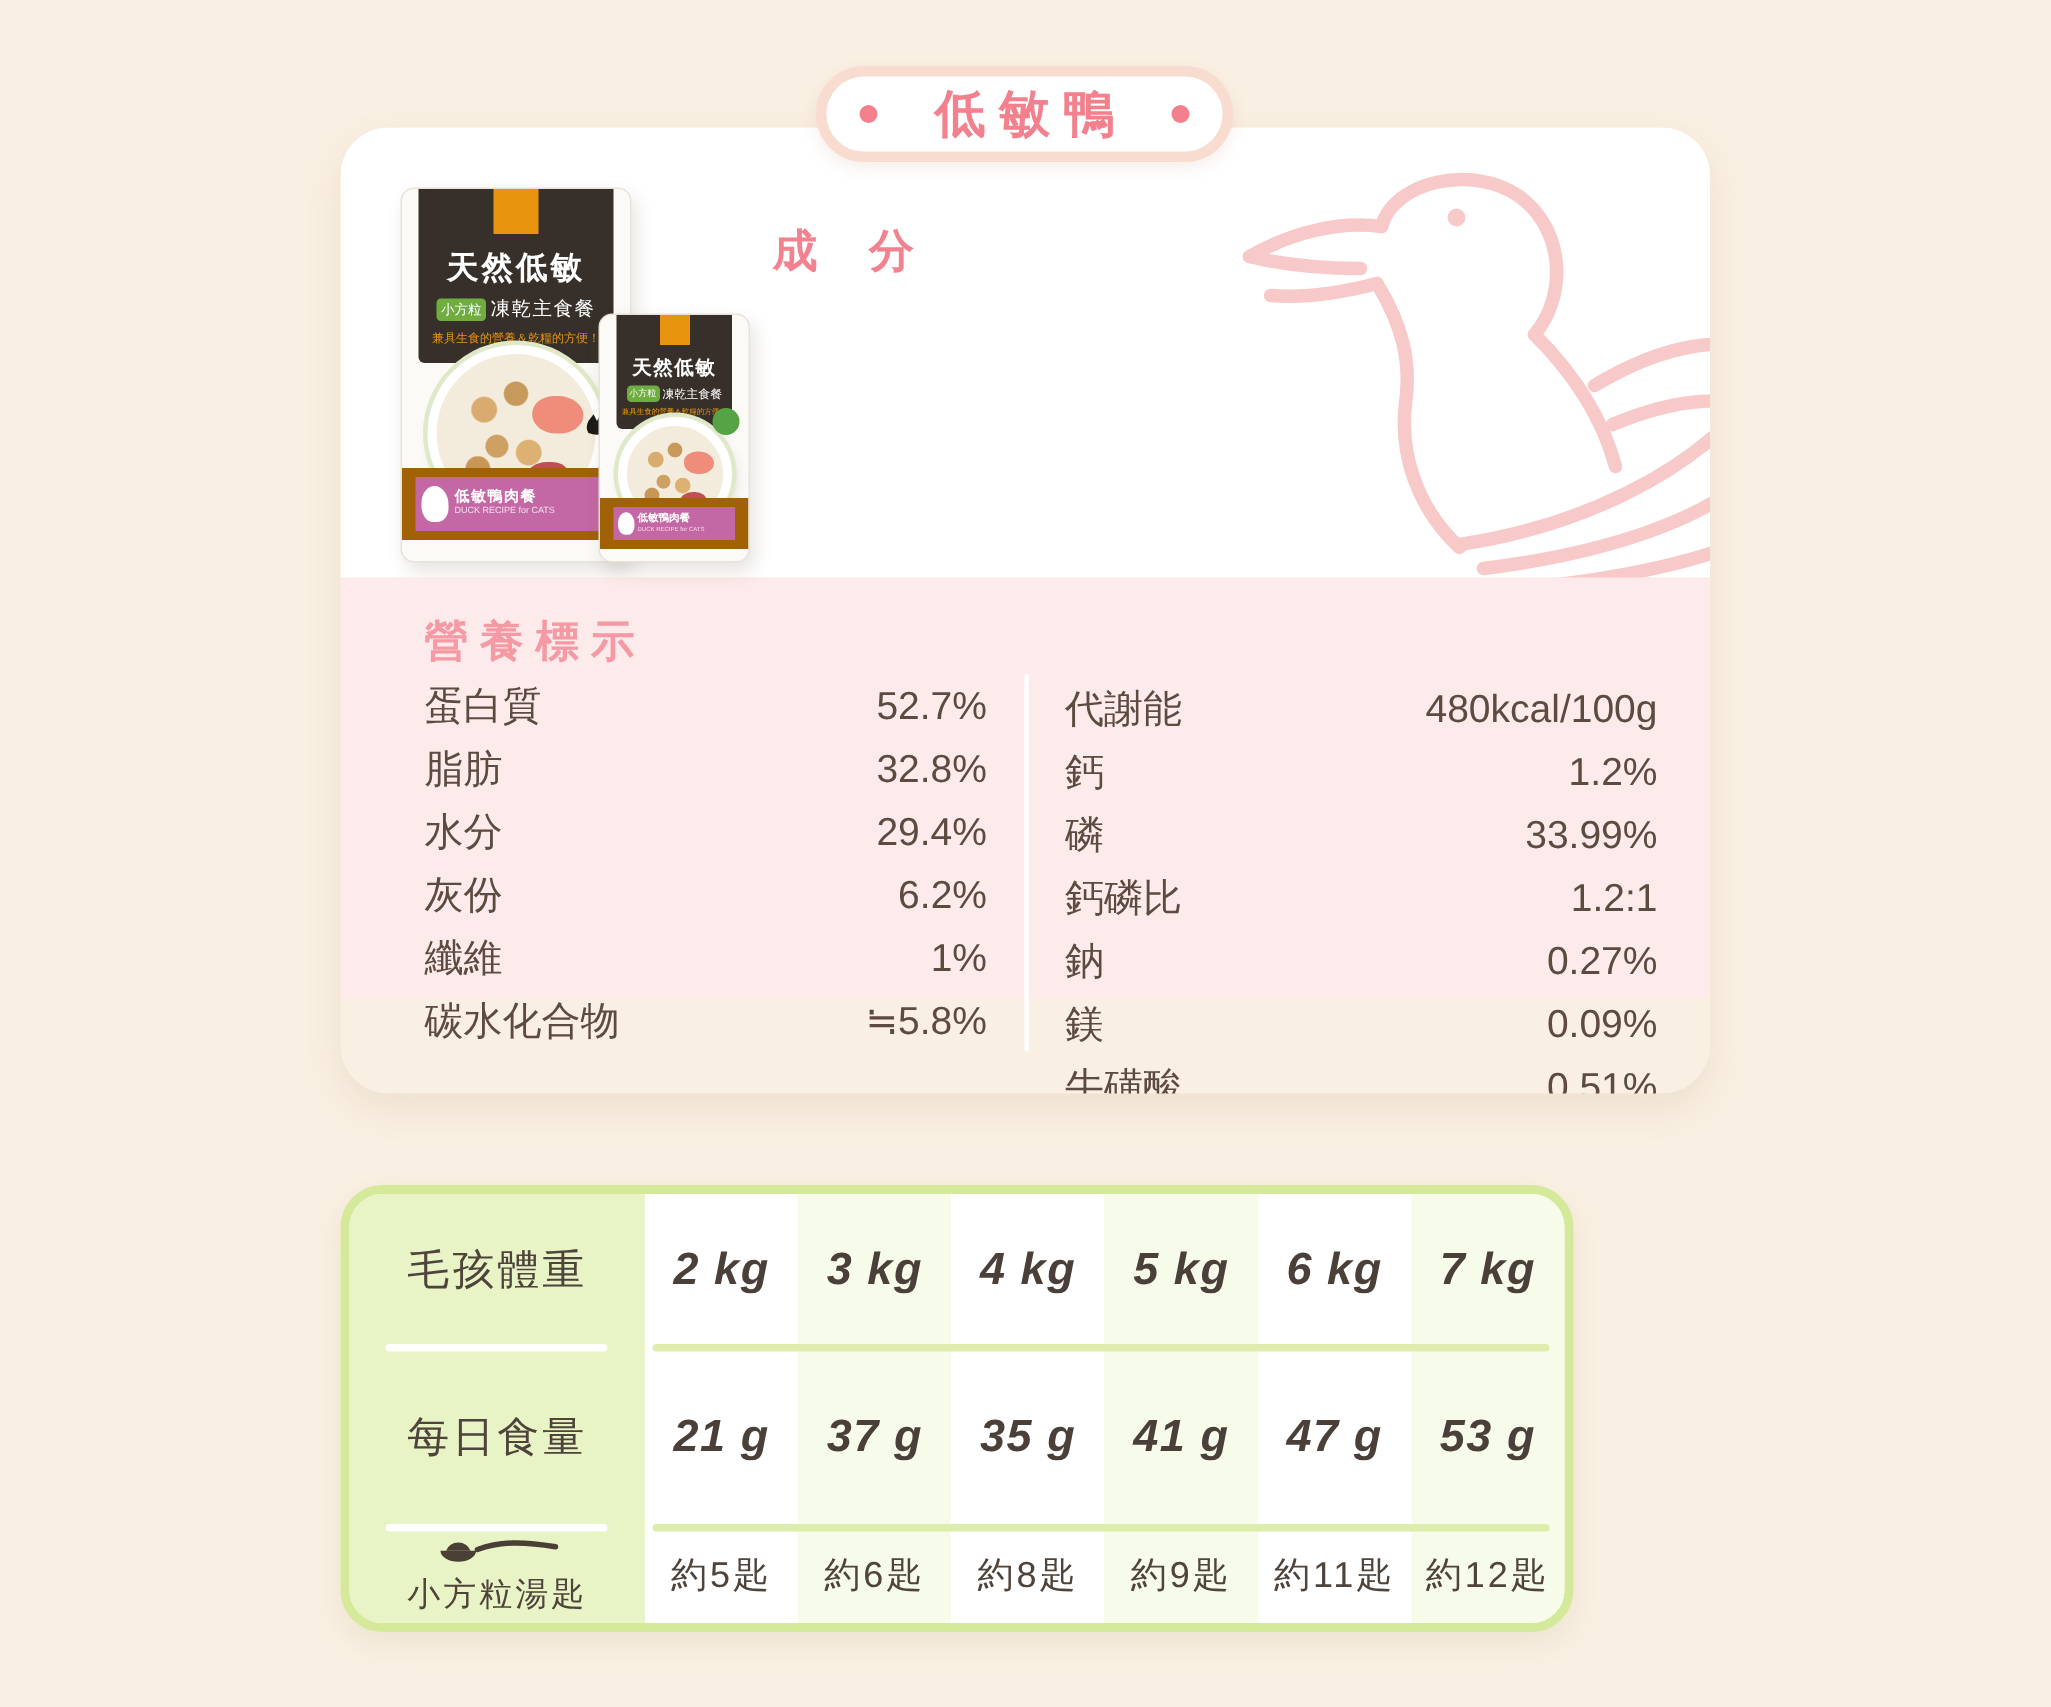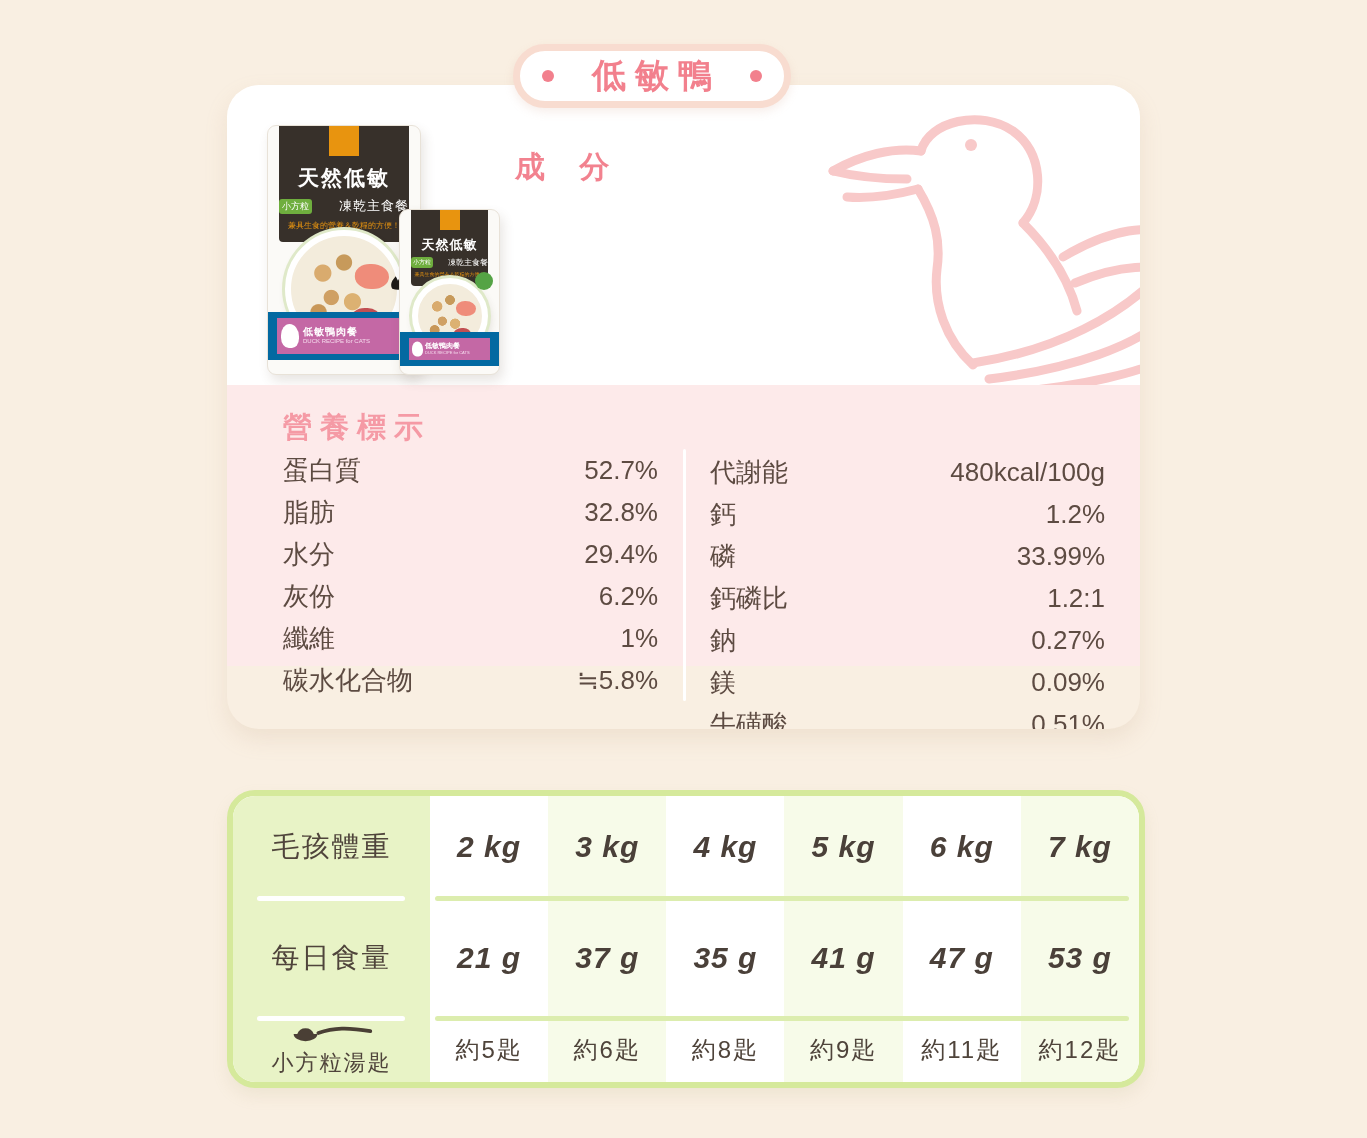--- a/index.html
+++ b/index.html
@@ -7,21 +7,21 @@
   body {
     position:relative;
     background:#f9efe2;
     font-family:"Liberation Sans", sans-serif;
     color:#5d4b42;
     overflow:hidden;
   }
 
   
   .badge {
-    position:absolute; left:652px; top:44px; transform:translateX(-50%);
+    position:absolute; left:683px; top:44px; transform:translateX(-50%);
     width:278px; height:64px; z-index:6;
     background:#ffffff; border:7px solid #f8dcd0; border-radius:40px;
     display:flex; align-items:center; justify-content:center;
     box-shadow:0 4px 10px rgba(210,160,140,.18);
   }
   .badge-text { font-size:34px; font-weight:bold; color:#f2808d; letter-spacing:9px; padding-left:9px; }
   .badge-dot { position:absolute; top:50%; width:12px; height:12px; border-radius:50%; background:#f2808d; transform:translateY(-50%); }
   .badge-dot.l { left:22px; } .badge-dot.r { right:22px; }
 
   
@@ -43,21 +43,21 @@
   .bag-sm { left:132px; top:86px; width:101px; height:166px; z-index:3; }
   .bag-panel { position:absolute; left:11px; right:11px; top:0; background:#37302a; border-radius:0 0 4px 4px; text-align:center; }
   .bag-lg .bag-panel { height:116px; }
   .bag-sm .bag-panel { height:76px; }
   .bag-tab { position:absolute; left:50%; transform:translateX(-50%); top:0; background:#e8940f; z-index:2; }
   .bag-lg .bag-tab { width:30px; height:30px; }
   .bag-sm .bag-tab { width:20px; height:20px; }
   .bag-title { color:#fff; font-weight:bold; }
   .bag-lg .bag-title { font-size:21px; letter-spacing:2px; margin-top:38px; }
   .bag-sm .bag-title { font-size:13px; letter-spacing:1px; margin-top:26px; }
-  .bag-subrow { display:flex; align-items:center; justify-content:space-between; }
+  .bag-subrow { display:flex; align-items:center; justify-content:center; }
   .bag-lg .bag-subrow { margin-top:5px; }
   .bag-sm .bag-subrow { margin-top:3px; }
   .bag-tag { background:#6fae3e; color:#fff; border-radius:3px; }
   .bag-lg .bag-tag { font-size:9px; padding:1px 3px; }
   .bag-sm .bag-tag { font-size:6px; padding:1px 2px; }
   .bag-sub { color:#fff; }
   .bag-lg .bag-sub { font-size:13px; margin-left:3px; letter-spacing:1px; }
   .bag-sm .bag-sub { font-size:8px; margin-left:2px; }
   .bag-banner { color:#e8940f; white-space:nowrap; overflow:hidden; }
   .bag-lg .bag-banner { font-size:8px; margin-top:5px; }
@@ -71,21 +71,21 @@
       radial-gradient(circle at 58% 62%, #dcb172 0 9%, transparent 10%),
       radial-gradient(circle at 26% 72%, #c89758 0 7%, transparent 8%),
       #f3ecdc;
     border:6px solid #ffffff; box-shadow:0 0 0 3px #dfe9c9, 2px 4px 8px rgba(80,60,40,.18); }
   .bag-lg .bag-bowl { top:104px; width:118px; height:118px; }
   .bag-sm .bag-bowl { top:68px; width:76px; height:76px; }
   .bag-bowl::before { content:""; position:absolute; right:8%; top:26%; width:32%; height:24%;
     background:#ef8c7a; border-radius:46% 54% 50% 50%; }
   .bag-bowl::after { content:""; position:absolute; right:16%; bottom:10%; width:28%; height:22%;
     background:#c14f52; border-radius:50% 42% 55% 45%; }
-  .bag-band { position:absolute; left:0; right:0; background:#0369a1; }
+  .bag-band { position:absolute; left:0; right:0; background:#a16207; }
   .bag-lg .bag-band { bottom:14px; height:48px; }
   .bag-sm .bag-band { bottom:8px; height:34px; }
   .band-pink { position:absolute; left:9px; right:9px; top:6px; bottom:6px; background:#c468a5;
     display:flex; align-items:center; padding-left:26px; }
   .bag-sm .band-pink { padding-left:16px; }
   .duck-blob { position:absolute; left:4px; top:50%; transform:translateY(-50%);
     width:18px; height:24px; background:#ffffff; border-radius:55% 60% 45% 50%; }
   .bag-sm .duck-blob { width:11px; height:15px; left:3px; }
   .band-title { color:#ffffff; font-weight:bold; line-height:1.2; }
   .bag-lg .band-title { font-size:10px; letter-spacing:1px; }
@@ -107,21 +107,21 @@
   .nutri-left  { position:absolute; left:56px;  top:22px; width:375px; }
   .nutri-right { position:absolute; left:483px; top:22px; width:395px;margin-top:44px; }
   .nrow { height:42px; display:flex; justify-content:space-between; align-items:center; }
   .nrow span { font-size:26px; font-weight:500; color:#5d4b42; }
   .nutri-title-row { height:42px; display:flex; align-items:center; }
   .nutri-title { font-size:29px; font-weight:bold; color:#f59aa5; letter-spacing:8px; }
   .vdivider { position:absolute; left:456px; top:64px; width:3px; height:252px;
     background:#ffffff; border-radius:2px; }
 
   
-  .feed-table { position:absolute; left:227px; top:790px; width:918px; height:298px;
+  .feed-table { position:absolute; left:227px; top:790px; width:822px; height:298px;
     background:#ffffff; border:6px solid #d5e99b; border-radius:28px; overflow:hidden; z-index:2;
     box-shadow:0 8px 16px rgba(180,170,120,.14); }
   .feed-inner { position:relative; width:100%; height:100%; }
   .ft-grid { display:grid; width:100%; height:100%;
     grid-template-columns:197px repeat(6, 1fr);
     grid-template-rows:102px 120px 64px; }
   .cell { display:flex; align-items:center; justify-content:center; }
   .ch { background:#e8f3c6; }
   .cw { background:#ffffff; }
   .cg { background:#f7fbe9; }

